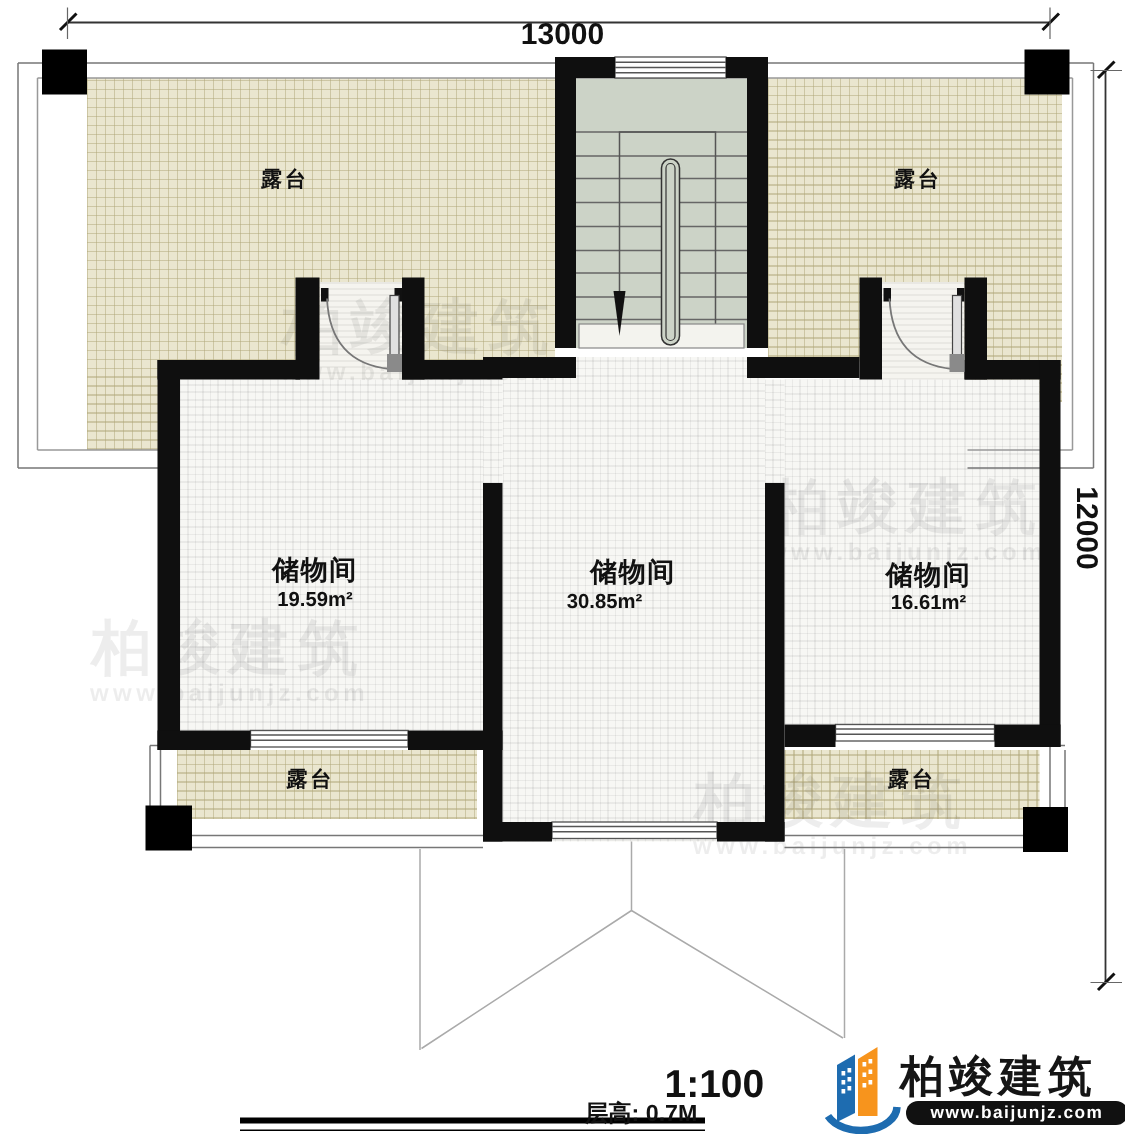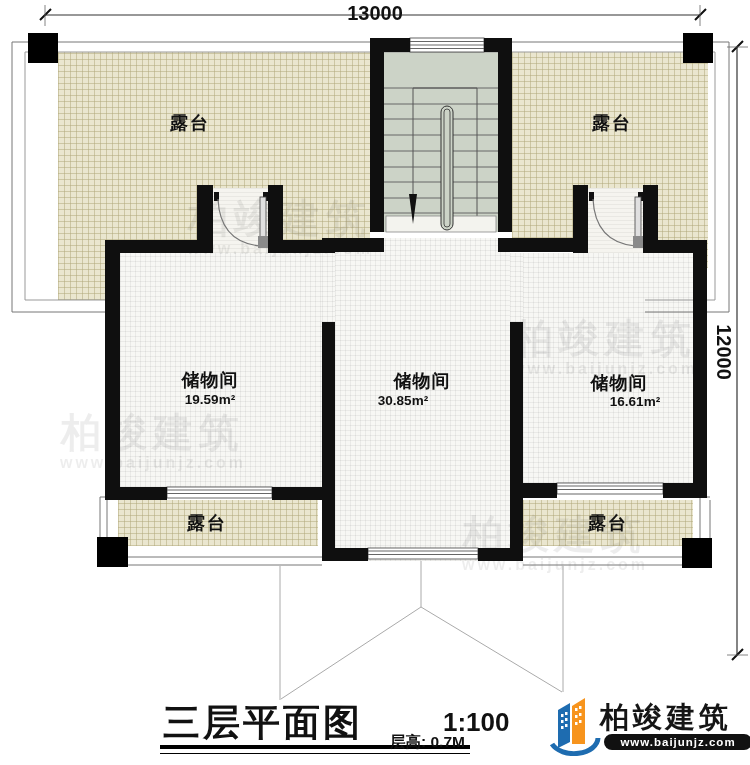--- a/index.html
+++ b/index.html
@@ -15,21 +15,21 @@
     background-image:
       repeating-linear-gradient(0deg, rgba(0,0,0,.055) 0 1px, transparent 1px 5px),
       repeating-linear-gradient(90deg, rgba(0,0,0,.055) 0 1px, transparent 1px 5px);}
   .niche{background-color:#f5f4ef;
     background-image:repeating-linear-gradient(0deg, rgba(0,0,0,.05) 0 1px, transparent 1px 4px);}
   .stair{background-color:#ccd3c7;}
   
   .lbl{position:absolute;text-align:center;font-weight:bold;}
   .room-name{font-size:18px;letter-spacing:1px;}
   .room-area{font-size:13.5px;}
-  .terrace-name{font-size:18px;letter-spacing:2px;}
+  .terrace-name{font-size:14px;letter-spacing:2px;}
   .dim{font-size:20px;font-weight:bold;}
   .wm{position:absolute;opacity:.07;font-weight:bold;text-align:center;pointer-events:none;line-height:1.1;}
   .wm .wm-big{font-size:40px;letter-spacing:6px;}
   .wm .wm-site{font-size:16px;letter-spacing:3px;}
   
   #plan-title{position:absolute;left:163px;top:698px;font-size:37px;font-weight:bold;letter-spacing:3px;}
   #title-underline-thick{position:absolute;left:160px;top:745px;width:310px;height:4px;background:#000;}
   #title-underline-thin{position:absolute;left:160px;top:753px;width:310px;height:1px;background:#000;}
   #plan-scale{position:absolute;left:400px;top:707px;font-size:26px;font-weight:bold;margin-left:43px;}
   .info-line{position:absolute;left:390px;font-size:15.5px;font-weight:bold;white-space:nowrap;}
@@ -176,36 +176,35 @@
       <path d="M737,47 V655"></path>
       <g stroke="#111" stroke-width="2">
         <path d="M40,20 L51,9 M695,20 L706,9 M732,52 L743,41 M732,660 L743,649"></path>
       </g>
       <g stroke="#666" stroke-width="0.8">
         <path d="M45,5 V26 M700,5 V26 M727,47 H748 M727,655 H748"></path>
       </g>
     </g>
   </svg>
 
-  <div class="lbl dim" style="left:340px;top:2px;width:70px;">13000</div>
+  <div class="lbl dim" style="left:340px;top:12px;width:70px;">13000</div>
   <div class="lbl dim" style="left:673px;top:340px;width:100px;height:24px;transform:rotate(90deg);">12000</div>
 
   <div class="lbl terrace-name" style="left:150px;top:111px;width:80px;">露台</div>
   <div class="lbl terrace-name" style="left:572px;top:111px;width:80px;">露台</div>
   <div class="lbl terrace-name" style="left:167px;top:511px;width:80px;">露台</div>
   <div class="lbl terrace-name" style="left:568px;top:511px;width:80px;">露台</div>
 
   <div class="lbl room-name" style="left:145px;top:368px;width:130px;">储物间</div>
   <div class="lbl room-area" style="left:145px;top:392px;width:130px;">19.59m²</div>
   <div class="lbl room-name" style="left:357px;top:369px;width:130px;">储物间</div>
   <div class="lbl room-area" style="left:338px;top:393px;width:130px;">30.85m²</div>
   <div class="lbl room-name" style="left:554px;top:371px;width:130px;">储物间</div>
-  <div class="lbl room-area" style="left:570px;top:394px;width:130px;">16.61m²</div>
-
-  <div id="plan-title">三层平面图</div>
+  <div class="lbl room-area" style="left:554px;top:394px;width:130px;">16.61m²</div>
+
   <div id="title-underline-thick"></div>
   <div id="title-underline-thin"></div>
   <div id="plan-scale">1:100</div>
 
   <div class="info-line" style="top:732px;">
     <span>层高:</span>
     <span>0.7M</span>
   </div>
 
   <div id="logo">

